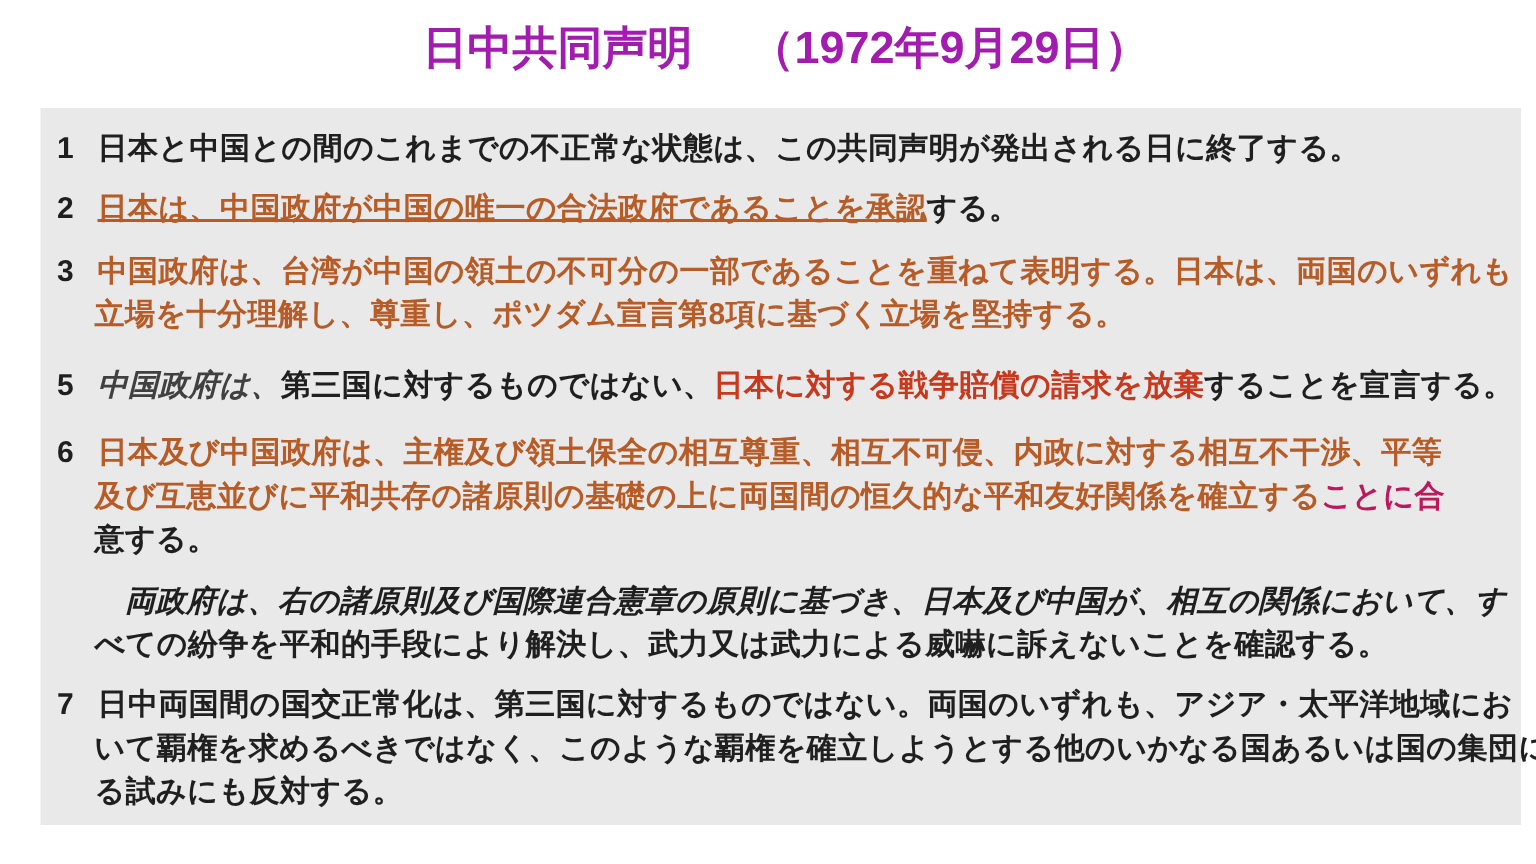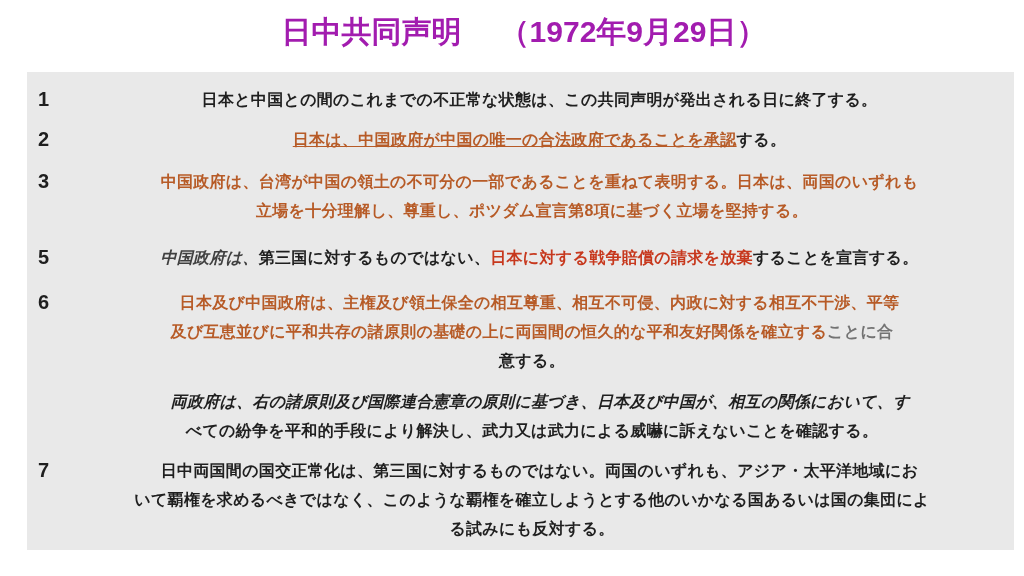--- a/index.html
+++ b/index.html
@@ -46,29 +46,28 @@
     position: absolute;
     left: 11px;
     top: 0;
     font-size: 20px;
     font-weight: bold;
     line-height: 29px;
     color: #1f1f1f;
   }
   .line {
     display: block;
-    font-size: 16px;
+    font-size: 20px;
     font-weight: bold;
     line-height: 29px;
     letter-spacing: 0.3px;
     white-space: nowrap;
-    text-align: center;
   }
   .line.first-numbered { margin-left: 38px; }
-  .line.cont { margin-left: 23px; }
+  .line.cont { margin-left: 36px; }
 </style>
 </head>
 <body>
 
 <div class="slide">
   <div class="title">
     <span>日中共同声明</span>
     <span>（1972年9月29日）</span>
   </div>
   <div class="content-box" id="content-box" style="background: rgb(233, 233, 233);">
@@ -85,21 +84,21 @@
         <div class="line first-numbered"><span style="color: rgb(183, 91, 39);">中国政府は、台湾が中国の領土の不可分の一部であることを重ねて表明する。日本は、両国のいずれも</span></div>
         <div class="line cont"><span style="color: rgb(183, 91, 39);">立場を十分理解し、尊重し、ポツダム宣言第8項に基づく立場を堅持する。</span></div>
       </div>
       <div class="item" style="top: 171px;">
         <span class="item-num">5</span>
         <div class="line first-numbered"><span style="color: #404040; font-style: italic;">中国政府は、</span><span style="color: rgb(31, 31, 31);">第三国に対するものではない、</span><span style="color: rgb(199, 56, 29);">日本に対する戦争賠償の請求を放棄</span><span style="color: rgb(31, 31, 31);">することを宣言する。</span></div>
       </div>
       <div class="item" style="top: 216px;">
         <span class="item-num">6</span>
         <div class="line first-numbered"><span style="color: rgb(183, 91, 39);">日本及び中国政府は、主権及び領土保全の相互尊重、相互不可侵、内政に対する相互不干渉、平等</span></div>
-        <div class="line cont"><span style="color: rgb(183, 91, 39);">及び互恵並びに平和共存の諸原則の基礎の上に両国間の恒久的な平和友好関係を確立する</span><span style="color: #737373;">ことに合</span></div>
+        <div class="line cont"><span style="color: rgb(183, 91, 39);">及び互恵並びに平和共存の諸原則の基礎の上に両国間の恒久的な平和友好関係を確立する</span><span style="color: #be185d;">ことに合</span></div>
         <div class="line cont"><span style="color: rgb(31, 31, 31);">意する。</span></div>
       </div>
       <div class="item" style="top: 315px;">
         <div class="line cont"><span style="color: rgb(31, 31, 31); font-style: italic;">　両政府は、右の諸原則及び国際連合憲章の原則に基づき、日本及び中国が、相互の関係において、す</span></div>
         <div class="line cont"><span style="color: rgb(31, 31, 31);">べての紛争を平和的手段により解決し、武力又は武力による威嚇に訴えないことを確認する。</span></div>
       </div>
       <div class="item" style="top: 384px;">
         <span class="item-num">7</span>
         <div class="line first-numbered"><span style="color: rgb(31, 31, 31);">日中両国間の国交正常化は、第三国に対するものではない。両国のいずれも、アジア・太平洋地域にお</span></div>
         <div class="line cont"><span style="color: rgb(31, 31, 31);">いて覇権を求めるべきではなく、このような覇権を確立しようとする他のいかなる国あるいは国の集団によ</span></div>

